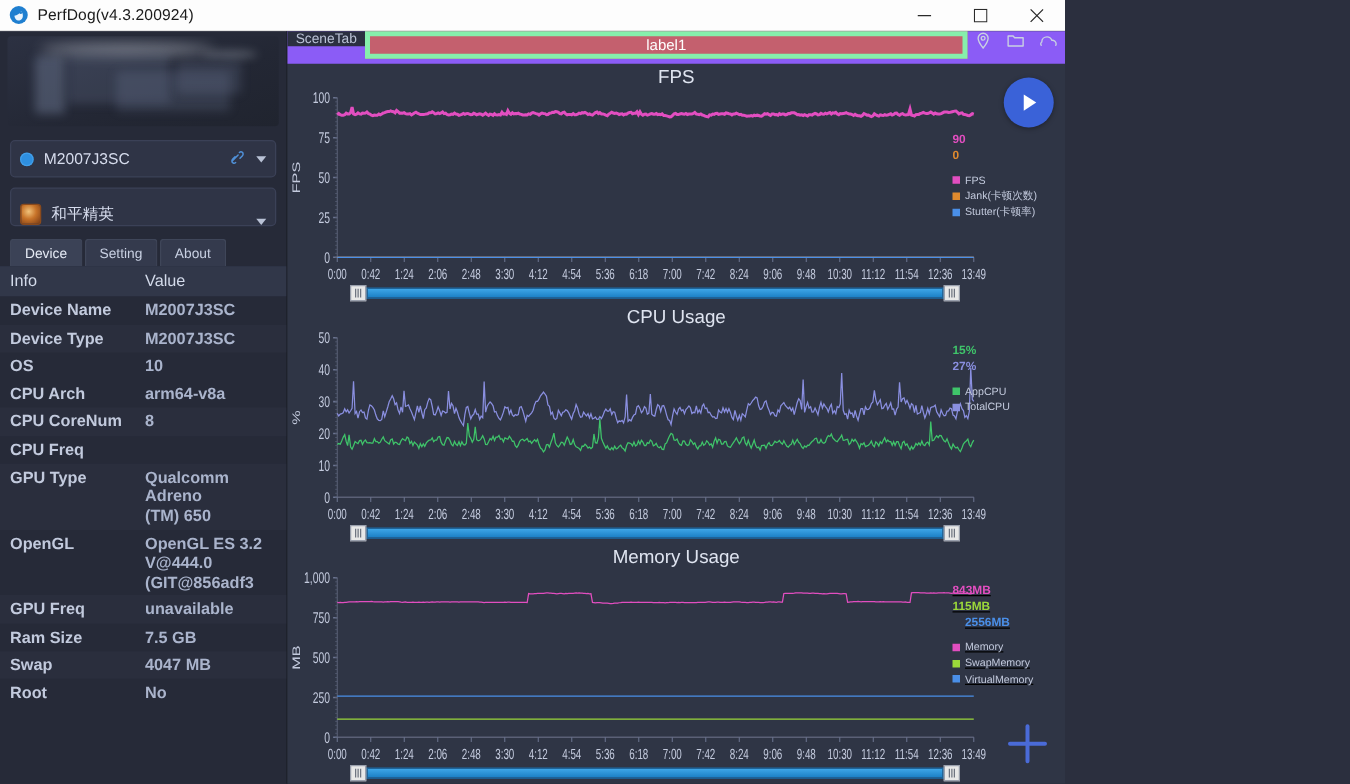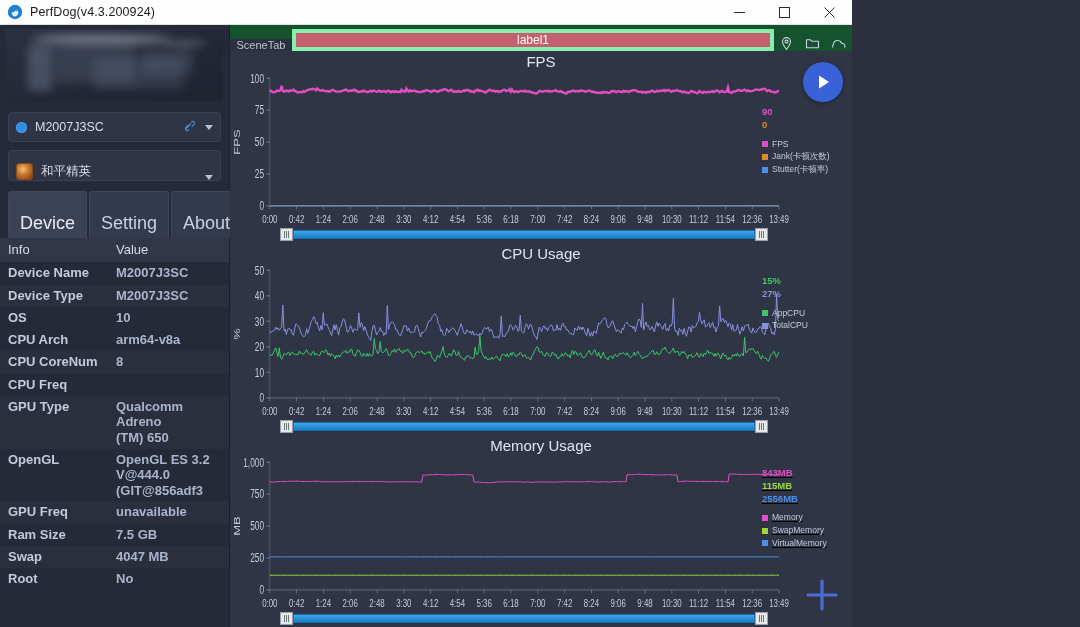--- a/index.html
+++ b/index.html
@@ -74,42 +74,42 @@
     overflow: hidden; text-overflow: ellipsis;
   }
   .selector .usbicon { margin-left: auto; color: #4f8fd6; font-size: 13px; line-height: 1; }
   .selector .caret {
     margin-left: 8px; width: 0; height: 0; border-left: 4.5px solid transparent;
     border-right: 4.5px solid transparent; border-top: 5.5px solid #b9c2d6;
   }
 
   .tabs { display: flex; margin: 10px 0 0 8px; gap: 2px; }
   .tab {
-    padding: 21px 11px 4px 11px; font-size: 18px; color: #c8d0e2;
+    padding: 5px 11px 4px 11px; font-size: 11px; color: #c8d0e2;
     background: #343a4d; border: 1px solid #3f4659; border-bottom: none;
     border-radius: 3px 3px 0 0;
     text-align: right;
   }
   .tab.active { background: #3b4256; color: #e6ebf5; }
 
   .infotable { margin-top: 0; width: 100%; }
   .inforow { display: flex; font-size: 13px; line-height: 1.25; }
   .inforow .k {
     width: 112px; flex: 0 0 112px; padding: 3px 0 3px 8px; color: #c2cadd; font-weight: bold;
   }
   .inforow .v { padding: 3px 4px 3px 4px; color: #aab4cc; font-weight: bold; }
   .inforow.head { background: #313749; }
   .inforow.head .k, .inforow.head .v { color: #d3daea; font-weight: normal; padding-top: 4px; padding-bottom: 4px; }
   .inforow.alt { background: #2a2e3d; }
   .inforow .v.multi { white-space: pre-line; line-height: 1.2; }
 
   
   .main { flex: 1 1 auto; background: #2f3545; display: flex; flex-direction: column; min-width: 0; position: relative; }
 
-  .scenebar { height: 26px; flex: 0 0 26px; display: flex; align-items: flex-end; background: #14532d; }
+  .scenebar { height: 26px; flex: 0 0 26px; display: flex; align-items: flex-start; background: #8b5cf6; }
   .scenetab {
     width: 62px; flex: 0 0 62px; display: flex; align-items: center; justify-content: center;
     color: #b9c1d4; font-size: 11px; background: #2b3040;
   }
   .labelbar {
     flex: 1 1 auto; background: #c4606e; display: flex; align-items: center; justify-content: center;
     color: #fff; font-size: 12px; border: 4px solid #86efac;
   }
   .sceneicons { width: 78px; flex: 0 0 78px; display: flex; align-items: center; justify-content: space-around; }
   .sceneicons svg { display: block; }
@@ -664,21 +664,21 @@
                 <line x1="662" x2="662" y1="125" y2="128" stroke="#6b7490"></line>
                 <text x="662" y="139" text-anchor="middle" fill="#c3cadd" font-size="9.5" font-family="&quot;Liberation Sans&quot;, sans-serif">13:49</text>
                 <polyline points="48.0,37.9 49.4,38.0 50.9,37.9 52.3,38.0 53.7,38.0 55.2,37.9 56.6,37.8 58.0,37.7 59.4,37.6 60.9,37.5 62.3,37.5 63.7,37.5 65.2,37.5 66.6,37.4 68.0,37.5 69.5,37.4 70.9,37.3 72.3,37.4 73.8,37.3 75.2,37.3 76.6,37.3 78.1,37.3 79.5,37.3 80.9,37.2 82.3,37.4 83.8,37.5 85.2,37.5 86.6,37.5 88.1,37.6 89.5,37.5 90.9,37.6 92.4,37.7 93.8,37.6 95.2,37.5 96.7,37.4 98.1,37.5 99.5,37.4 101.0,37.3 102.4,37.3 103.8,37.3 105.2,37.4 106.7,37.4 108.1,37.5 109.5,37.7 111.0,37.8 112.4,37.7 113.8,37.6 115.3,37.8 116.7,37.8 118.1,37.9 119.6,37.8 121.0,37.7 122.4,37.8 123.9,37.8 125.3,37.8 126.7,37.7 128.1,37.9 129.6,37.8 131.0,37.7 132.4,37.8 133.9,37.7 135.3,37.7 136.7,37.8 138.2,37.7 139.6,37.6 141.0,37.7 142.5,37.7 143.9,37.6 145.3,37.6 146.8,37.7 148.2,37.6 149.6,37.6 151.0,37.5 152.5,37.6 153.9,37.6 155.3,37.6 156.8,37.7 158.2,37.6 159.6,37.6 161.1,37.6 162.5,37.5 163.9,37.6 165.4,37.7 166.8,37.6 168.2,37.6 169.7,37.6 171.1,37.6 172.5,37.6 173.9,37.6 175.4,37.5 176.8,37.6 178.2,37.6 179.7,37.5 181.1,37.6 182.5,37.5 184.0,37.6 185.4,37.7 186.8,37.7 188.3,37.8 189.7,38.0 191.1,37.9 192.6,37.9 194.0,37.9 195.4,37.9 196.8,37.8 198.3,37.8 199.7,37.8 201.1,37.8 202.6,37.9 204.0,37.9 205.4,37.8 206.9,37.9 208.3,37.8 209.7,37.7 211.2,37.8 212.6,37.7 214.0,37.7 215.5,37.9 216.9,37.9 218.3,37.8 219.7,37.9 221.2,37.8 222.6,37.8 224.0,37.9 225.5,37.9 226.9,37.9 228.3,37.9 229.8,37.9 231.2,38.0 232.6,32.2 234.1,32.4 235.5,32.3 236.9,32.3 238.4,32.2 239.8,32.2 241.2,32.1 242.6,32.0 244.1,32.1 245.5,32.0 246.9,32.0 248.4,31.9 249.8,31.8 251.2,31.8 252.7,31.9 254.1,31.9 255.5,32.0 257.0,32.1 258.4,32.2 259.8,32.3 261.3,32.2 262.7,32.1 264.1,32.1 265.5,32.2 267.0,32.3 268.4,32.1 269.8,32.2 271.3,32.1 272.7,32.1 274.1,32.0 275.6,32.0 277.0,31.9 278.4,31.8 279.9,31.9 281.3,31.8 282.7,31.9 284.2,31.9 285.6,32.0 287.0,32.1 288.4,32.2 289.9,32.1 291.3,32.3 292.7,32.2 294.2,37.9 295.6,38.0 297.0,38.2 298.5,38.0 299.9,38.1 301.3,38.1 302.8,38.2 304.2,38.3 305.6,38.3 307.1,38.4 308.5,38.4 309.9,38.5 311.3,38.6 312.8,38.6 314.2,38.5 315.6,38.3 317.1,38.4 318.5,38.3 319.9,38.1 321.4,38.0 322.8,37.8 324.2,37.8 325.7,37.9 327.1,37.9 328.5,37.8 330.0,37.8 331.4,37.7 332.8,37.8 334.2,37.9 335.7,37.8 337.1,37.8 338.5,37.7 340.0,37.8 341.4,37.8 342.8,37.8 344.3,37.8 345.7,37.9 347.1,37.8 348.6,37.9 350.0,37.8 351.4,37.9 352.9,38.0 354.3,38.1 355.7,38.1 357.1,38.0 358.6,37.9 360.0,38.0 361.4,38.0 362.9,38.1 364.3,38.2 365.7,38.1 367.2,38.1 368.6,37.9 370.0,37.9 371.5,37.9 372.9,37.8 374.3,37.8 375.8,38.0 377.2,37.9 378.6,38.0 380.0,37.9 381.5,37.9 382.9,38.0 384.3,38.0 385.8,38.0 387.2,38.1 388.6,38.1 390.1,38.1 391.5,38.1 392.9,38.0 394.4,38.0 395.8,37.9 397.2,37.9 398.7,37.9 400.1,37.8 401.5,37.8 402.9,37.8 404.4,37.7 405.8,37.6 407.2,37.6 408.7,37.7 410.1,37.8 411.5,37.9 413.0,37.8 414.4,37.7 415.8,37.7 417.3,37.8 418.7,37.8 420.1,37.8 421.6,37.7 423.0,37.8 424.4,37.9 425.8,37.8 427.3,37.8 428.7,37.7 430.1,37.6 431.6,37.5 433.0,37.6 434.4,37.6 435.9,37.5 437.3,37.7 438.7,37.8 440.2,37.9 441.6,37.9 443.0,38.0 444.5,38.0 445.9,37.9 447.3,37.8 448.7,37.7 450.2,37.7 451.6,37.8 453.0,37.8 454.5,37.9 455.9,38.0 457.3,38.1 458.8,38.0 460.2,37.9 461.6,37.7 463.1,37.7 464.5,37.6 465.9,37.6 467.4,37.7 468.8,37.6 470.2,37.7 471.6,37.8 473.1,37.6 474.5,37.6 475.9,37.7 477.4,37.7 478.8,32.1 480.2,32.0 481.7,32.0 483.1,32.0 484.5,32.0 486.0,32.0 487.4,32.0 488.8,31.9 490.3,31.7 491.7,31.7 493.1,31.7 494.5,31.7 496.0,31.7 497.4,31.9 498.8,31.9 500.3,31.9 501.7,31.9 503.1,32.1 504.6,32.0 506.0,31.9 507.4,31.9 508.9,32.1 510.3,32.0 511.7,32.1 513.2,32.2 514.6,32.2 516.0,32.3 517.4,32.2 518.9,32.3 520.3,32.3 521.7,32.2 523.2,32.1 524.6,32.1 526.0,32.0 527.5,32.0 528.9,32.0 530.3,32.1 531.8,32.2 533.2,32.3 534.6,32.3 536.1,32.2 537.5,32.2 538.9,32.3 540.3,37.8 541.8,37.7 543.2,37.6 544.6,37.5 546.1,37.4 547.5,37.3 548.9,37.3 550.4,37.2 551.8,37.3 553.2,37.5 554.7,37.4 556.1,37.4 557.5,37.4 559.0,37.4 560.4,37.4 561.8,37.4 563.2,37.4 564.7,37.4 566.1,37.4 567.5,37.6 569.0,37.5 570.4,37.5 571.8,37.4 573.3,37.5 574.7,37.4 576.1,37.6 577.6,37.5 579.0,37.6 580.4,37.6 581.9,37.5 583.3,37.5 584.7,37.5 586.1,37.5 587.6,37.6 589.0,37.5 590.4,37.5 591.9,37.6 593.3,37.7 594.7,37.7 596.2,37.6 597.6,37.8 599.0,37.8 600.5,37.8 601.9,31.7 603.3,31.5 604.8,31.5 606.2,31.6 607.6,31.5 609.0,31.6 610.5,31.7 611.9,31.8 613.3,31.7 614.8,31.8 616.2,31.9 617.6,31.9 619.1,31.9 620.5,31.8 621.9,31.9 623.4,31.8 624.8,31.9 626.2,31.9 627.7,31.8 629.1,31.7 630.5,31.7 631.9,31.7 633.4,31.6 634.8,31.8 636.2,31.7 637.7,31.8 639.1,31.9 640.5,32.0 642.0,31.9 643.4,31.9 644.8,31.8 646.3,31.9 647.7,32.0 649.1,31.9 650.6,32.0 652.0,32.1 653.4,32.0 654.8,32.0 656.3,32.1 657.7,32.2 659.1,32.3 660.6,32.1 662.0,32.1" fill="none" stroke="#e24ec0" stroke-width="1" vector-effect="non-scaling-stroke"></polyline>
                 <polyline points="48.0,113.2 49.4,113.2 50.9,113.2 52.3,113.2 53.7,113.2 55.2,113.2 56.6,113.2 58.0,113.2 59.4,113.2 60.9,113.2 62.3,113.2 63.7,113.2 65.2,113.2 66.6,113.2 68.0,113.2 69.5,113.2 70.9,113.2 72.3,113.2 73.8,113.2 75.2,113.2 76.6,113.2 78.1,113.2 79.5,113.2 80.9,113.2 82.3,113.2 83.8,113.2 85.2,113.2 86.6,113.2 88.1,113.2 89.5,113.2 90.9,113.2 92.4,113.2 93.8,113.2 95.2,113.2 96.7,113.2 98.1,113.2 99.5,113.2 101.0,113.2 102.4,113.2 103.8,113.2 105.2,113.2 106.7,113.2 108.1,113.2 109.5,113.2 111.0,113.2 112.4,113.2 113.8,113.2 115.3,113.2 116.7,113.2 118.1,113.2 119.6,113.2 121.0,113.2 122.4,113.2 123.9,113.2 125.3,113.2 126.7,113.2 128.1,113.2 129.6,113.2 131.0,113.2 132.4,113.2 133.9,113.2 135.3,113.2 136.7,113.2 138.2,113.2 139.6,113.2 141.0,113.2 142.5,113.2 143.9,113.2 145.3,113.2 146.8,113.2 148.2,113.2 149.6,113.2 151.0,113.2 152.5,113.2 153.9,113.2 155.3,113.2 156.8,113.2 158.2,113.2 159.6,113.2 161.1,113.2 162.5,113.2 163.9,113.2 165.4,113.2 166.8,113.2 168.2,113.2 169.7,113.2 171.1,113.2 172.5,113.2 173.9,113.2 175.4,113.2 176.8,113.2 178.2,113.2 179.7,113.2 181.1,113.2 182.5,113.2 184.0,113.2 185.4,113.2 186.8,113.2 188.3,113.2 189.7,113.2 191.1,113.2 192.6,113.2 194.0,113.2 195.4,113.2 196.8,113.2 198.3,113.2 199.7,113.2 201.1,113.2 202.6,113.2 204.0,113.2 205.4,113.2 206.9,113.2 208.3,113.2 209.7,113.2 211.2,113.2 212.6,113.2 214.0,113.2 215.5,113.2 216.9,113.2 218.3,113.2 219.7,113.2 221.2,113.2 222.6,113.2 224.0,113.2 225.5,113.2 226.9,113.2 228.3,113.2 229.8,113.2 231.2,113.2 232.6,113.2 234.1,113.2 235.5,113.2 236.9,113.2 238.4,113.2 239.8,113.2 241.2,113.2 242.6,113.2 244.1,113.2 245.5,113.2 246.9,113.2 248.4,113.2 249.8,113.2 251.2,113.2 252.7,113.2 254.1,113.2 255.5,113.2 257.0,113.2 258.4,113.2 259.8,113.2 261.3,113.2 262.7,113.2 264.1,113.2 265.5,113.2 267.0,113.2 268.4,113.2 269.8,113.2 271.3,113.2 272.7,113.2 274.1,113.2 275.6,113.2 277.0,113.2 278.4,113.2 279.9,113.2 281.3,113.2 282.7,113.2 284.2,113.2 285.6,113.2 287.0,113.2 288.4,113.2 289.9,113.2 291.3,113.2 292.7,113.2 294.2,113.2 295.6,113.2 297.0,113.2 298.5,113.2 299.9,113.2 301.3,113.2 302.8,113.2 304.2,113.2 305.6,113.2 307.1,113.2 308.5,113.2 309.9,113.2 311.3,113.2 312.8,113.2 314.2,113.2 315.6,113.2 317.1,113.2 318.5,113.2 319.9,113.2 321.4,113.2 322.8,113.2 324.2,113.2 325.7,113.2 327.1,113.2 328.5,113.2 330.0,113.2 331.4,113.2 332.8,113.2 334.2,113.2 335.7,113.2 337.1,113.2 338.5,113.2 340.0,113.2 341.4,113.2 342.8,113.2 344.3,113.2 345.7,113.2 347.1,113.2 348.6,113.2 350.0,113.2 351.4,113.2 352.9,113.2 354.3,113.2 355.7,113.2 357.1,113.2 358.6,113.2 360.0,113.2 361.4,113.2 362.9,113.2 364.3,113.2 365.7,113.2 367.2,113.2 368.6,113.2 370.0,113.2 371.5,113.2 372.9,113.2 374.3,113.2 375.8,113.2 377.2,113.2 378.6,113.2 380.0,113.2 381.5,113.2 382.9,113.2 384.3,113.2 385.8,113.2 387.2,113.2 388.6,113.2 390.1,113.2 391.5,113.2 392.9,113.2 394.4,113.2 395.8,113.2 397.2,113.2 398.7,113.2 400.1,113.2 401.5,113.2 402.9,113.2 404.4,113.2 405.8,113.2 407.2,113.2 408.7,113.2 410.1,113.2 411.5,113.2 413.0,113.2 414.4,113.2 415.8,113.2 417.3,113.2 418.7,113.2 420.1,113.2 421.6,113.2 423.0,113.2 424.4,113.2 425.8,113.2 427.3,113.2 428.7,113.2 430.1,113.2 431.6,113.2 433.0,113.2 434.4,113.2 435.9,113.2 437.3,113.2 438.7,113.2 440.2,113.2 441.6,113.2 443.0,113.2 444.5,113.2 445.9,113.2 447.3,113.2 448.7,113.2 450.2,113.2 451.6,113.2 453.0,113.2 454.5,113.2 455.9,113.2 457.3,113.2 458.8,113.2 460.2,113.2 461.6,113.2 463.1,113.2 464.5,113.2 465.9,113.2 467.4,113.2 468.8,113.2 470.2,113.2 471.6,113.2 473.1,113.2 474.5,113.2 475.9,113.2 477.4,113.2 478.8,113.2 480.2,113.2 481.7,113.2 483.1,113.2 484.5,113.2 486.0,113.2 487.4,113.2 488.8,113.2 490.3,113.2 491.7,113.2 493.1,113.2 494.5,113.2 496.0,113.2 497.4,113.2 498.8,113.2 500.3,113.2 501.7,113.2 503.1,113.2 504.6,113.2 506.0,113.2 507.4,113.2 508.9,113.2 510.3,113.2 511.7,113.2 513.2,113.2 514.6,113.2 516.0,113.2 517.4,113.2 518.9,113.2 520.3,113.2 521.7,113.2 523.2,113.2 524.6,113.2 526.0,113.2 527.5,113.2 528.9,113.2 530.3,113.2 531.8,113.2 533.2,113.2 534.6,113.2 536.1,113.2 537.5,113.2 538.9,113.2 540.3,113.2 541.8,113.2 543.2,113.2 544.6,113.2 546.1,113.2 547.5,113.2 548.9,113.2 550.4,113.2 551.8,113.2 553.2,113.2 554.7,113.2 556.1,113.2 557.5,113.2 559.0,113.2 560.4,113.2 561.8,113.2 563.2,113.2 564.7,113.2 566.1,113.2 567.5,113.2 569.0,113.2 570.4,113.2 571.8,113.2 573.3,113.2 574.7,113.2 576.1,113.2 577.6,113.2 579.0,113.2 580.4,113.2 581.9,113.2 583.3,113.2 584.7,113.2 586.1,113.2 587.6,113.2 589.0,113.2 590.4,113.2 591.9,113.2 593.3,113.2 594.7,113.2 596.2,113.2 597.6,113.2 599.0,113.2 600.5,113.2 601.9,113.2 603.3,113.2 604.8,113.2 606.2,113.2 607.6,113.2 609.0,113.2 610.5,113.2 611.9,113.2 613.3,113.2 614.8,113.2 616.2,113.2 617.6,113.2 619.1,113.2 620.5,113.2 621.9,113.2 623.4,113.2 624.8,113.2 626.2,113.2 627.7,113.2 629.1,113.2 630.5,113.2 631.9,113.2 633.4,113.2 634.8,113.2 636.2,113.2 637.7,113.2 639.1,113.2 640.5,113.2 642.0,113.2 643.4,113.2 644.8,113.2 646.3,113.2 647.7,113.2 649.1,113.2 650.6,113.2 652.0,113.2 653.4,113.2 654.8,113.2 656.3,113.2 657.7,113.2 659.1,113.2 660.6,113.2 662.0,113.2" fill="none" stroke="#9bd83a" stroke-width="1" vector-effect="non-scaling-stroke"></polyline>
                 <polyline points="48.0,98.4 49.4,98.4 50.9,98.4 52.3,98.4 53.7,98.4 55.2,98.4 56.6,98.4 58.0,98.4 59.4,98.4 60.9,98.4 62.3,98.4 63.7,98.4 65.2,98.4 66.6,98.4 68.0,98.4 69.5,98.4 70.9,98.4 72.3,98.4 73.8,98.4 75.2,98.4 76.6,98.4 78.1,98.4 79.5,98.4 80.9,98.4 82.3,98.4 83.8,98.4 85.2,98.4 86.6,98.4 88.1,98.4 89.5,98.4 90.9,98.4 92.4,98.4 93.8,98.4 95.2,98.4 96.7,98.4 98.1,98.4 99.5,98.4 101.0,98.4 102.4,98.4 103.8,98.4 105.2,98.4 106.7,98.4 108.1,98.4 109.5,98.4 111.0,98.4 112.4,98.4 113.8,98.4 115.3,98.4 116.7,98.4 118.1,98.4 119.6,98.4 121.0,98.4 122.4,98.4 123.9,98.4 125.3,98.4 126.7,98.4 128.1,98.4 129.6,98.4 131.0,98.4 132.4,98.4 133.9,98.4 135.3,98.4 136.7,98.4 138.2,98.4 139.6,98.4 141.0,98.4 142.5,98.4 143.9,98.4 145.3,98.4 146.8,98.4 148.2,98.4 149.6,98.4 151.0,98.4 152.5,98.4 153.9,98.4 155.3,98.4 156.8,98.4 158.2,98.4 159.6,98.4 161.1,98.4 162.5,98.4 163.9,98.4 165.4,98.4 166.8,98.4 168.2,98.4 169.7,98.4 171.1,98.4 172.5,98.4 173.9,98.4 175.4,98.4 176.8,98.4 178.2,98.4 179.7,98.4 181.1,98.4 182.5,98.4 184.0,98.4 185.4,98.4 186.8,98.4 188.3,98.4 189.7,98.4 191.1,98.4 192.6,98.4 194.0,98.4 195.4,98.4 196.8,98.4 198.3,98.4 199.7,98.4 201.1,98.4 202.6,98.4 204.0,98.4 205.4,98.4 206.9,98.4 208.3,98.4 209.7,98.4 211.2,98.4 212.6,98.4 214.0,98.4 215.5,98.4 216.9,98.4 218.3,98.4 219.7,98.4 221.2,98.4 222.6,98.4 224.0,98.4 225.5,98.4 226.9,98.4 228.3,98.4 229.8,98.4 231.2,98.4 232.6,98.4 234.1,98.4 235.5,98.4 236.9,98.4 238.4,98.4 239.8,98.4 241.2,98.4 242.6,98.4 244.1,98.4 245.5,98.4 246.9,98.4 248.4,98.4 249.8,98.4 251.2,98.4 252.7,98.4 254.1,98.4 255.5,98.4 257.0,98.4 258.4,98.4 259.8,98.4 261.3,98.4 262.7,98.4 264.1,98.4 265.5,98.4 267.0,98.4 268.4,98.4 269.8,98.4 271.3,98.4 272.7,98.4 274.1,98.4 275.6,98.4 277.0,98.4 278.4,98.4 279.9,98.4 281.3,98.4 282.7,98.4 284.2,98.4 285.6,98.4 287.0,98.4 288.4,98.4 289.9,98.4 291.3,98.4 292.7,98.4 294.2,98.4 295.6,98.4 297.0,98.4 298.5,98.4 299.9,98.4 301.3,98.4 302.8,98.4 304.2,98.4 305.6,98.4 307.1,98.4 308.5,98.4 309.9,98.4 311.3,98.4 312.8,98.4 314.2,98.4 315.6,98.4 317.1,98.4 318.5,98.4 319.9,98.4 321.4,98.4 322.8,98.4 324.2,98.4 325.7,98.4 327.1,98.4 328.5,98.4 330.0,98.4 331.4,98.4 332.8,98.4 334.2,98.4 335.7,98.4 337.1,98.4 338.5,98.4 340.0,98.4 341.4,98.4 342.8,98.4 344.3,98.4 345.7,98.4 347.1,98.4 348.6,98.4 350.0,98.4 351.4,98.4 352.9,98.4 354.3,98.4 355.7,98.4 357.1,98.4 358.6,98.4 360.0,98.4 361.4,98.4 362.9,98.4 364.3,98.4 365.7,98.4 367.2,98.4 368.6,98.4 370.0,98.4 371.5,98.4 372.9,98.4 374.3,98.4 375.8,98.4 377.2,98.4 378.6,98.4 380.0,98.4 381.5,98.4 382.9,98.4 384.3,98.4 385.8,98.4 387.2,98.4 388.6,98.4 390.1,98.4 391.5,98.4 392.9,98.4 394.4,98.4 395.8,98.4 397.2,98.4 398.7,98.4 400.1,98.4 401.5,98.4 402.9,98.4 404.4,98.4 405.8,98.4 407.2,98.4 408.7,98.4 410.1,98.4 411.5,98.4 413.0,98.4 414.4,98.4 415.8,98.4 417.3,98.4 418.7,98.4 420.1,98.4 421.6,98.4 423.0,98.4 424.4,98.4 425.8,98.4 427.3,98.4 428.7,98.4 430.1,98.4 431.6,98.4 433.0,98.4 434.4,98.4 435.9,98.4 437.3,98.4 438.7,98.4 440.2,98.4 441.6,98.4 443.0,98.4 444.5,98.4 445.9,98.4 447.3,98.4 448.7,98.4 450.2,98.4 451.6,98.4 453.0,98.4 454.5,98.4 455.9,98.4 457.3,98.4 458.8,98.4 460.2,98.4 461.6,98.4 463.1,98.4 464.5,98.4 465.9,98.4 467.4,98.4 468.8,98.4 470.2,98.4 471.6,98.4 473.1,98.4 474.5,98.4 475.9,98.4 477.4,98.4 478.8,98.4 480.2,98.4 481.7,98.4 483.1,98.4 484.5,98.4 486.0,98.4 487.4,98.4 488.8,98.4 490.3,98.4 491.7,98.4 493.1,98.4 494.5,98.4 496.0,98.4 497.4,98.4 498.8,98.4 500.3,98.4 501.7,98.4 503.1,98.4 504.6,98.4 506.0,98.4 507.4,98.4 508.9,98.4 510.3,98.4 511.7,98.4 513.2,98.4 514.6,98.4 516.0,98.4 517.4,98.4 518.9,98.4 520.3,98.4 521.7,98.4 523.2,98.4 524.6,98.4 526.0,98.4 527.5,98.4 528.9,98.4 530.3,98.4 531.8,98.4 533.2,98.4 534.6,98.4 536.1,98.4 537.5,98.4 538.9,98.4 540.3,98.4 541.8,98.4 543.2,98.4 544.6,98.4 546.1,98.4 547.5,98.4 548.9,98.4 550.4,98.4 551.8,98.4 553.2,98.4 554.7,98.4 556.1,98.4 557.5,98.4 559.0,98.4 560.4,98.4 561.8,98.4 563.2,98.4 564.7,98.4 566.1,98.4 567.5,98.4 569.0,98.4 570.4,98.4 571.8,98.4 573.3,98.4 574.7,98.4 576.1,98.4 577.6,98.4 579.0,98.4 580.4,98.4 581.9,98.4 583.3,98.4 584.7,98.4 586.1,98.4 587.6,98.4 589.0,98.4 590.4,98.4 591.9,98.4 593.3,98.4 594.7,98.4 596.2,98.4 597.6,98.4 599.0,98.4 600.5,98.4 601.9,98.4 603.3,98.4 604.8,98.4 606.2,98.4 607.6,98.4 609.0,98.4 610.5,98.4 611.9,98.4 613.3,98.4 614.8,98.4 616.2,98.4 617.6,98.4 619.1,98.4 620.5,98.4 621.9,98.4 623.4,98.4 624.8,98.4 626.2,98.4 627.7,98.4 629.1,98.4 630.5,98.4 631.9,98.4 633.4,98.4 634.8,98.4 636.2,98.4 637.7,98.4 639.1,98.4 640.5,98.4 642.0,98.4 643.4,98.4 644.8,98.4 646.3,98.4 647.7,98.4 649.1,98.4 650.6,98.4 652.0,98.4 653.4,98.4 654.8,98.4 656.3,98.4 657.7,98.4 659.1,98.4 660.6,98.4 662.0,98.4" fill="none" stroke="#4a8fe8" stroke-width="1" vector-effect="non-scaling-stroke"></polyline>
               </svg>
             </div>
             <div class="sidelegend" style="top: 32px; text-decoration: underline;">
               <div class="legval" style="color: rgb(226, 78, 192);">843MB</div>
               <div class="legval" style="color: rgb(155, 216, 58);">115MB</div>
-              <div class="legval" style="color: rgb(74, 143, 232);">2556MB</div>
+              <div class="legval" style="color: rgb(74, 143, 232); margin-left: 10px;">2556MB</div>
               <div style="height: 6px;"></div>
               <div class="legitem">
                 <span class="sw" style="background: rgb(226, 78, 192);"></span>
                 <span>Memory</span>
               </div>
               <div class="legitem">
                 <span class="sw" style="background: rgb(155, 216, 58);"></span>
                 <span>SwapMemory</span>
               </div>
               <div class="legitem">

